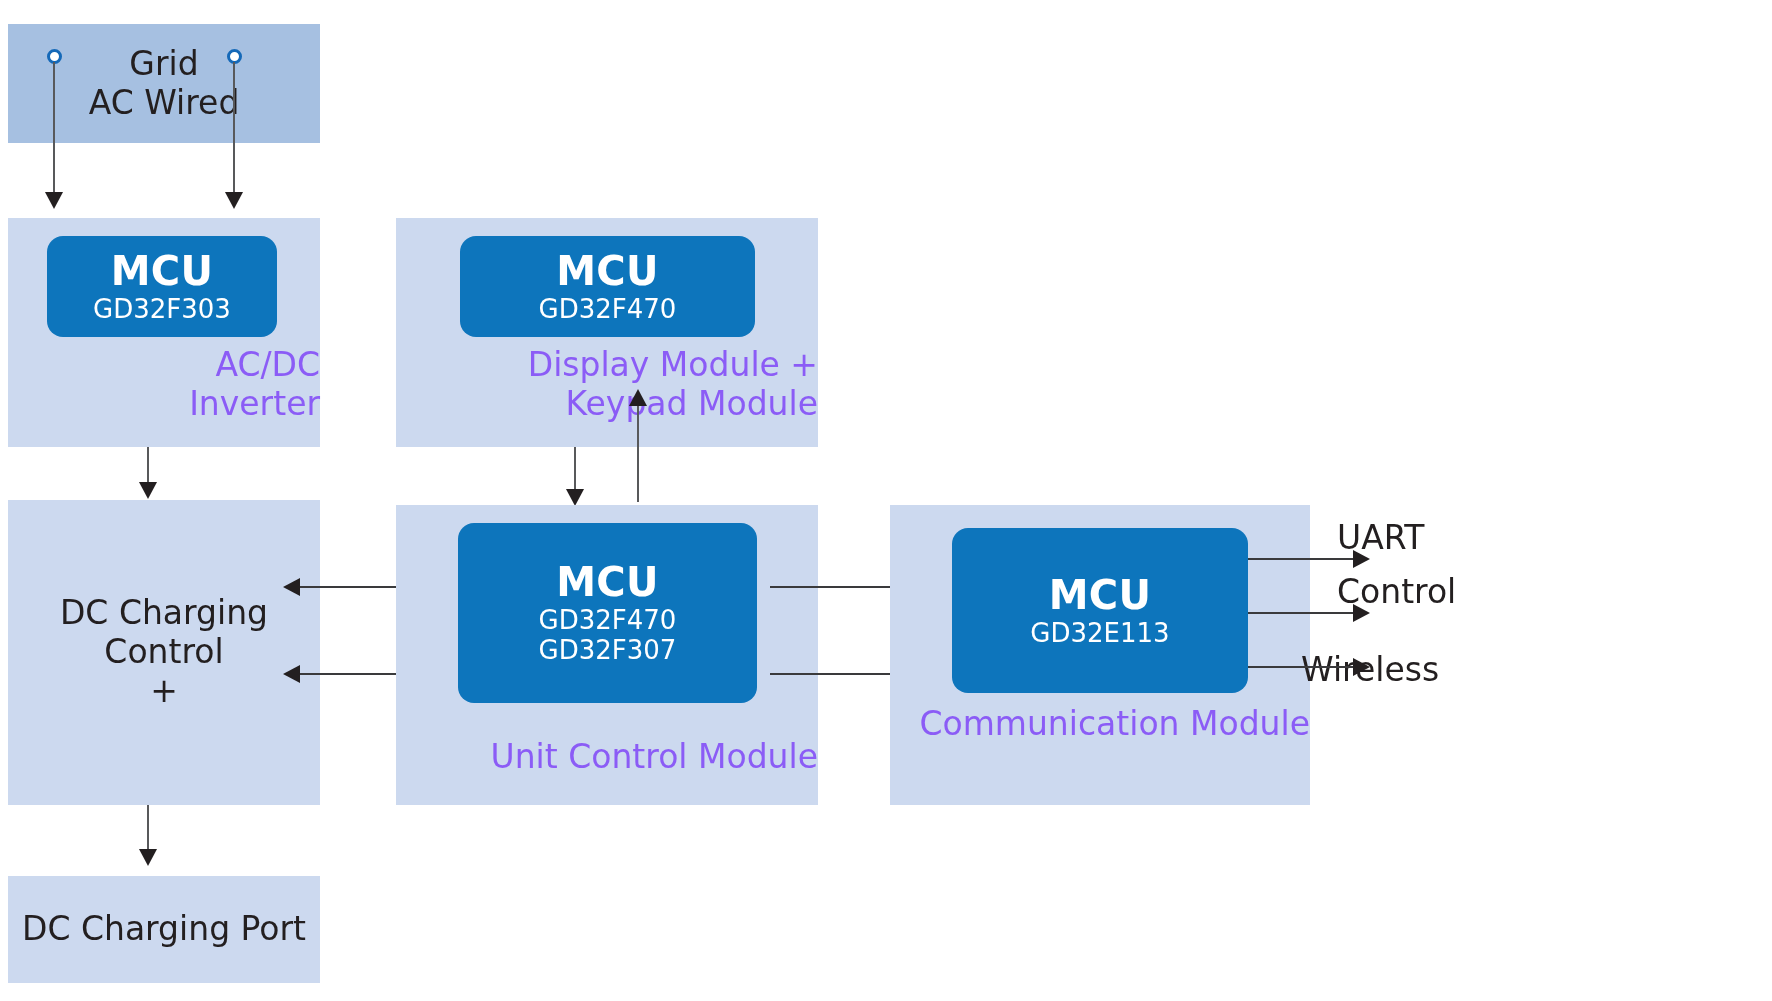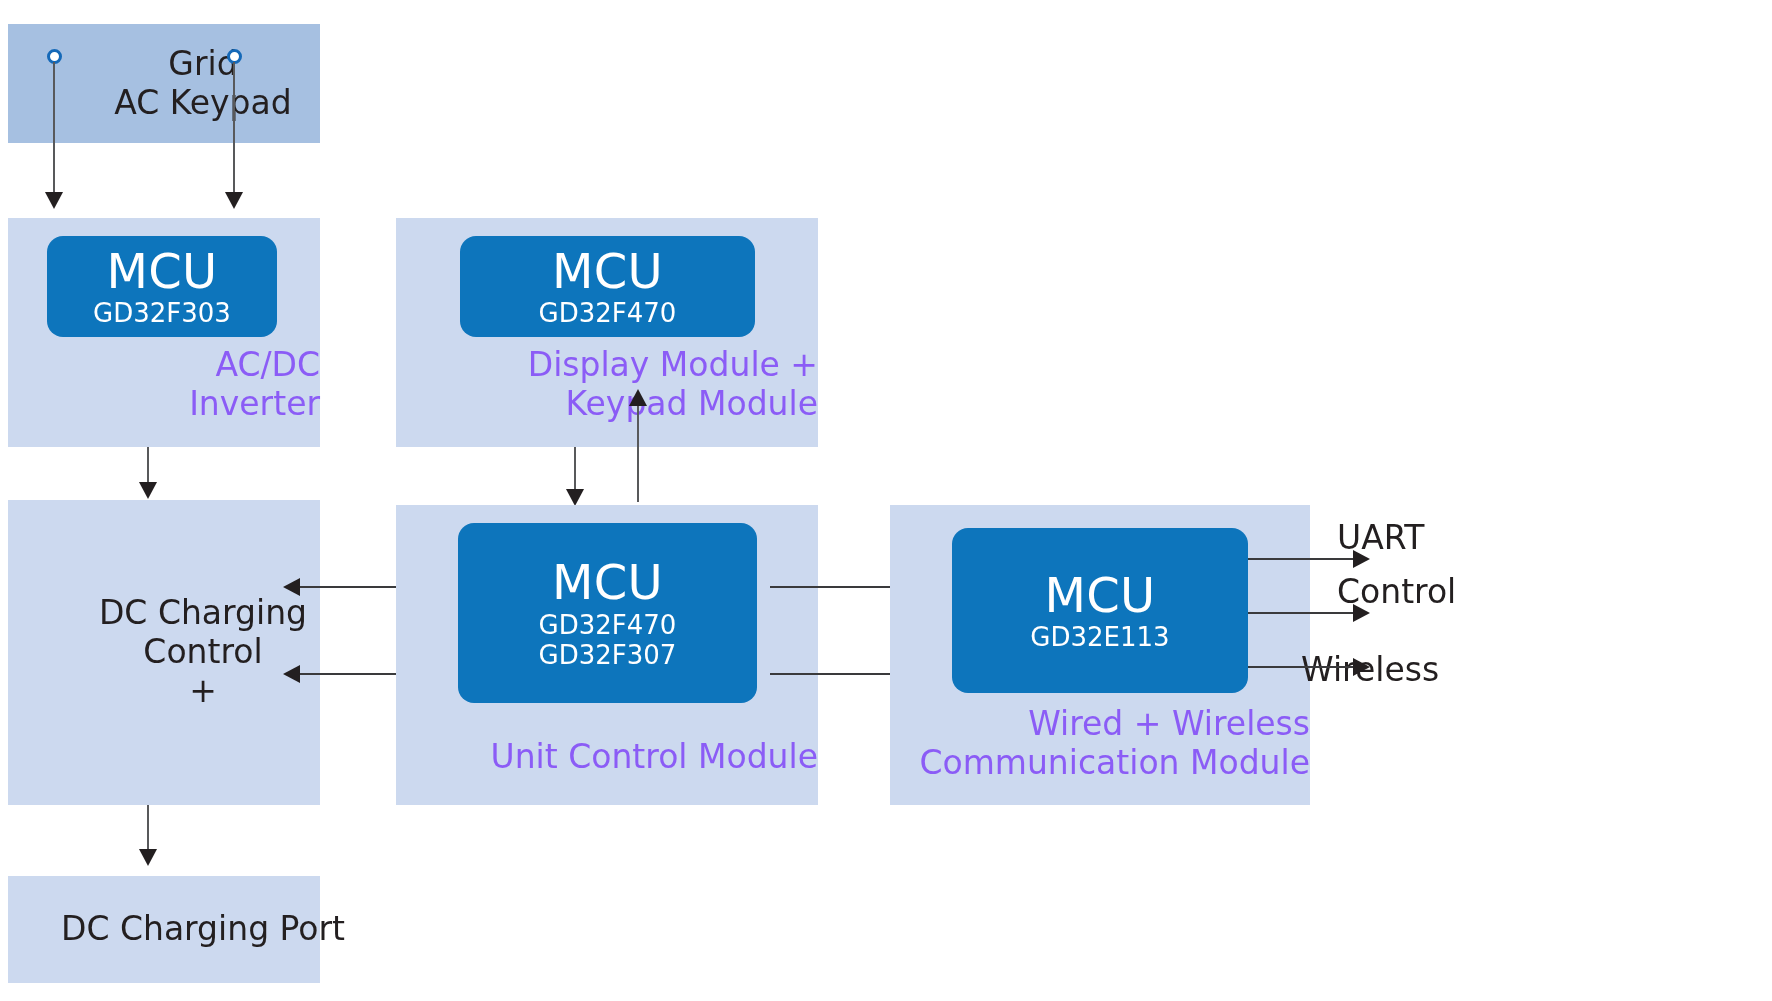--- a/index.html
+++ b/index.html
@@ -1,25 +1,25 @@
 <!DOCTYPE html>
 <html><head>
 <meta charset="utf-8">
 <style>
   html,body{margin:0;padding:0;background:#ffffff;}
   body{width:1772px;height:1001px;font-family:"DejaVu Sans","Liberation Sans",sans-serif;overflow:hidden;}
   #stage{position:relative;width:1772px;height:1001px;background:#fff;}
 
-  .panel{position:absolute;box-sizing:border-box;padding-left:39px;}
+  .panel{position:absolute;box-sizing:border-box;}
   .panel.light{background:#ccd9ef;}
   .panel.mid{background:#a6c0e1;}
 
   .mcu{position:absolute;box-sizing:border-box;background:#0d75bc;border-radius:16px;
        display:flex;flex-direction:column;align-items:center;justify-content:center;color:#fff;}
-  .mcu .mcu-title{font-weight:normal;font-size:48px;line-height:1.12;letter-spacing:.3px;}
+  .mcu .mcu-title{font-weight:bold;font-size:40px;line-height:1.12;letter-spacing:.3px;}
   .mcu .mcu-part{font-size:26px;line-height:1.16;font-weight:400;}
 
   .caption{position:absolute;box-sizing:border-box;text-align:center;color:#8b5cf6;
            font-size:33px;line-height:1.18;display:flex;flex-direction:column;
            align-items:flex-end;justify-content:flex-start;}
   .caption.center{justify-content:center;}
 
   .blocklabel{position:absolute;box-sizing:border-box;text-align:center;color:#231f20;
            font-size:33px;line-height:1.18;display:flex;flex-direction:column;
            align-items:center;justify-content:center;width:100%;height:100%;}
@@ -40,21 +40,21 @@
   .iolabel{position:absolute;color:#231f20;font-size:33px;line-height:1;white-space:nowrap;}
 </style>
 </head>
 <body>
 
 <div id="stage">
 
   <div class="panel mid" style="left:8px;top:24px;width:312px;height:119px;">
     <div class="blocklabel">
       <span>Grid</span>
-      <span>AC Keypad</span>
+      <span>AC Wired</span>
     </div>
   </div>
   <div class="term" style="left:47px;top:49px;"></div>
   <div class="term" style="left:227px;top:49px;"></div>
 
   <div class="edge">
     <div class="ln-v" style="left:53px;top:62px;height:135px;"></div>
     <div class="ar down" style="left:45px;top:192px;"></div>
   </div>
   <div class="edge">
@@ -136,21 +136,20 @@
     <div class="ln-h" style="left:770px;top:673px;width:143px;"></div>
     <div class="ar right" style="left:907px;top:665px;"></div>
   </div>
 
   <div class="panel light" style="left:890px;top:505px;width:420px;height:300px;"></div>
   <div class="mcu" style="left:952px;top:528px;width:296px;height:165px;">
     <span class="mcu-title">MCU</span>
     <span class="mcu-part">GD32E113</span>
   </div>
   <div class="caption" style="left:890px;top:705px;width:420px;height:100px;">
-    <span>Wired + Wireless</span>
     <span>Communication Module</span>
   </div>
 
   <div class="iolabel" style="left:1337px;top:521px;">UART</div>
   <div class="edge">
     <div class="ln-h" style="left:1248px;top:558px;width:111px;"></div>
     <div class="ar right" style="left:1353px;top:550px;"></div>
   </div>
 
   <div class="iolabel" style="left:1337px;top:575px;">Control</div>

